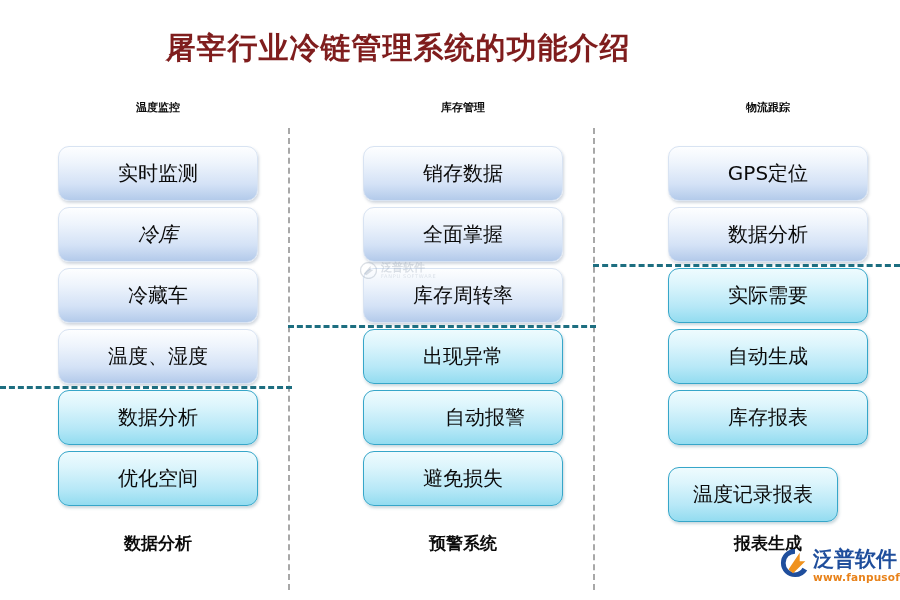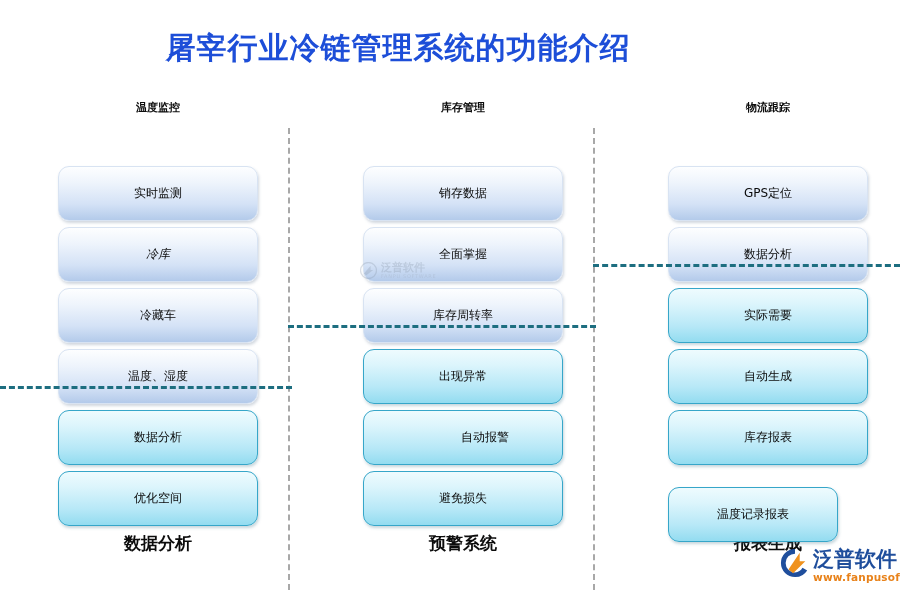--- a/index.html
+++ b/index.html
@@ -24,21 +24,21 @@
 
   
   .title {
     position: absolute;
     top: 28px;
     left: 0;
     width: 796px;
     text-align: center;
     font-size: 30px;
     font-weight: bold;
-    color: #1d4ed8;
+    color: #7f1d1d;
     letter-spacing: 1px;
     white-space: nowrap;
   }
 
   
   .column {
     position: absolute;
     top: 100px;
     width: 270px;
   }
@@ -73,25 +73,24 @@
   
   .box {
     position: absolute;
     left: 35px;
     width: 200px;
     height: 55px;
     border-radius: 11px;
     display: flex;
     align-items: center;
     justify-content: center;
-    font-size: 12px;
+    font-size: 20px;
     color: #0a0a0a;
     box-sizing: border-box;
     white-space: nowrap;
-    margin-top: 20px;
   }
 
   
   .box.style-upper {
     background: linear-gradient(to bottom, #fdfeff 0%, #eef4fc 30%, #d4e2f6 70%, #b3caea 100%);
     border: 1px solid #d8e3f2;
     box-shadow: 1px 2px 3px rgba(90,110,140,0.28);
   }
 
   

